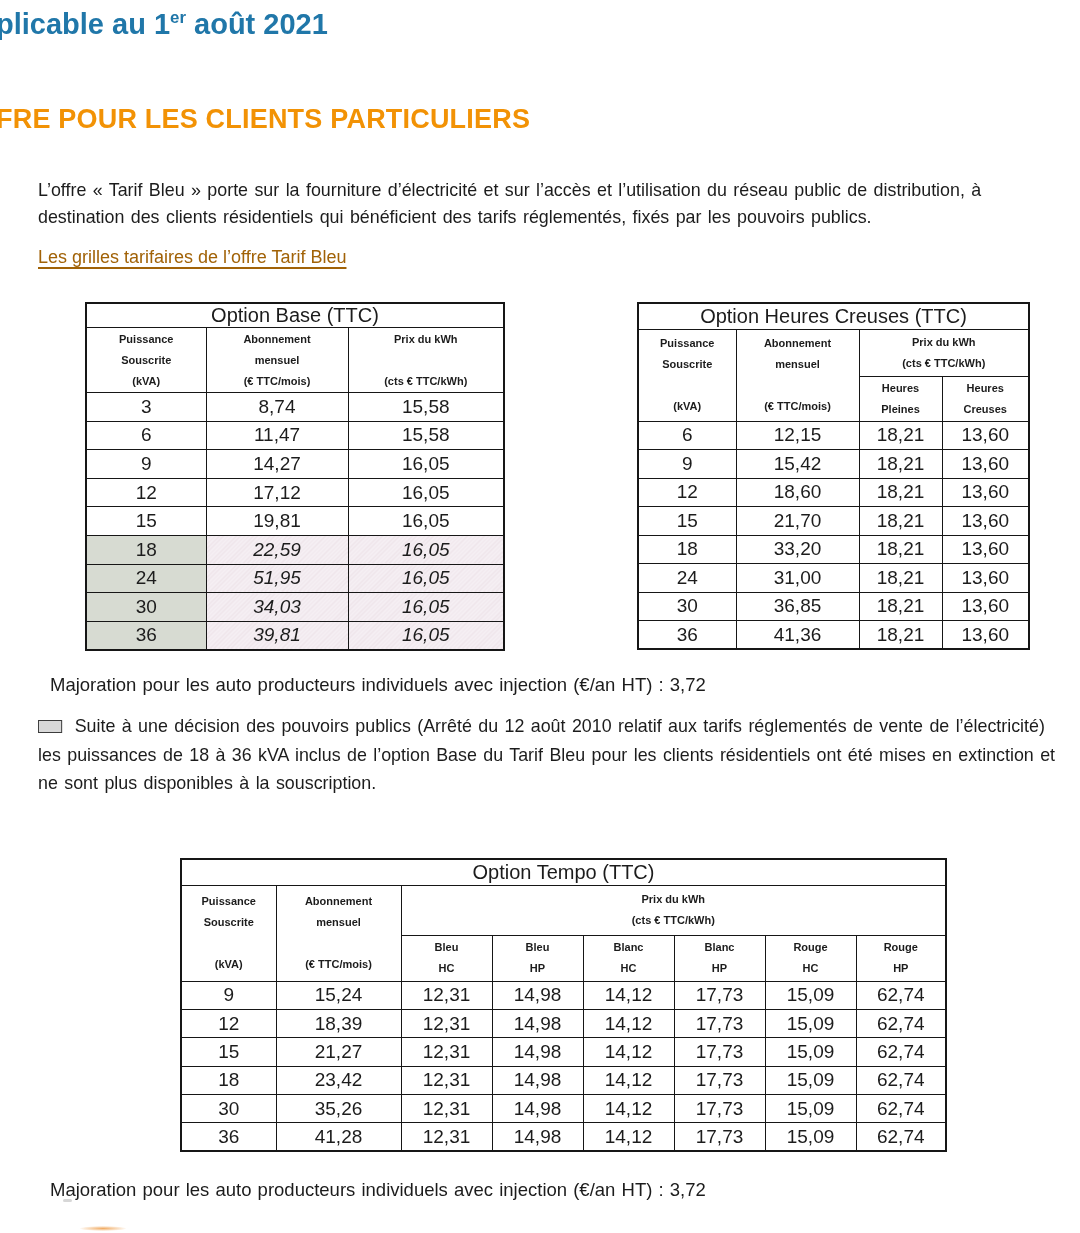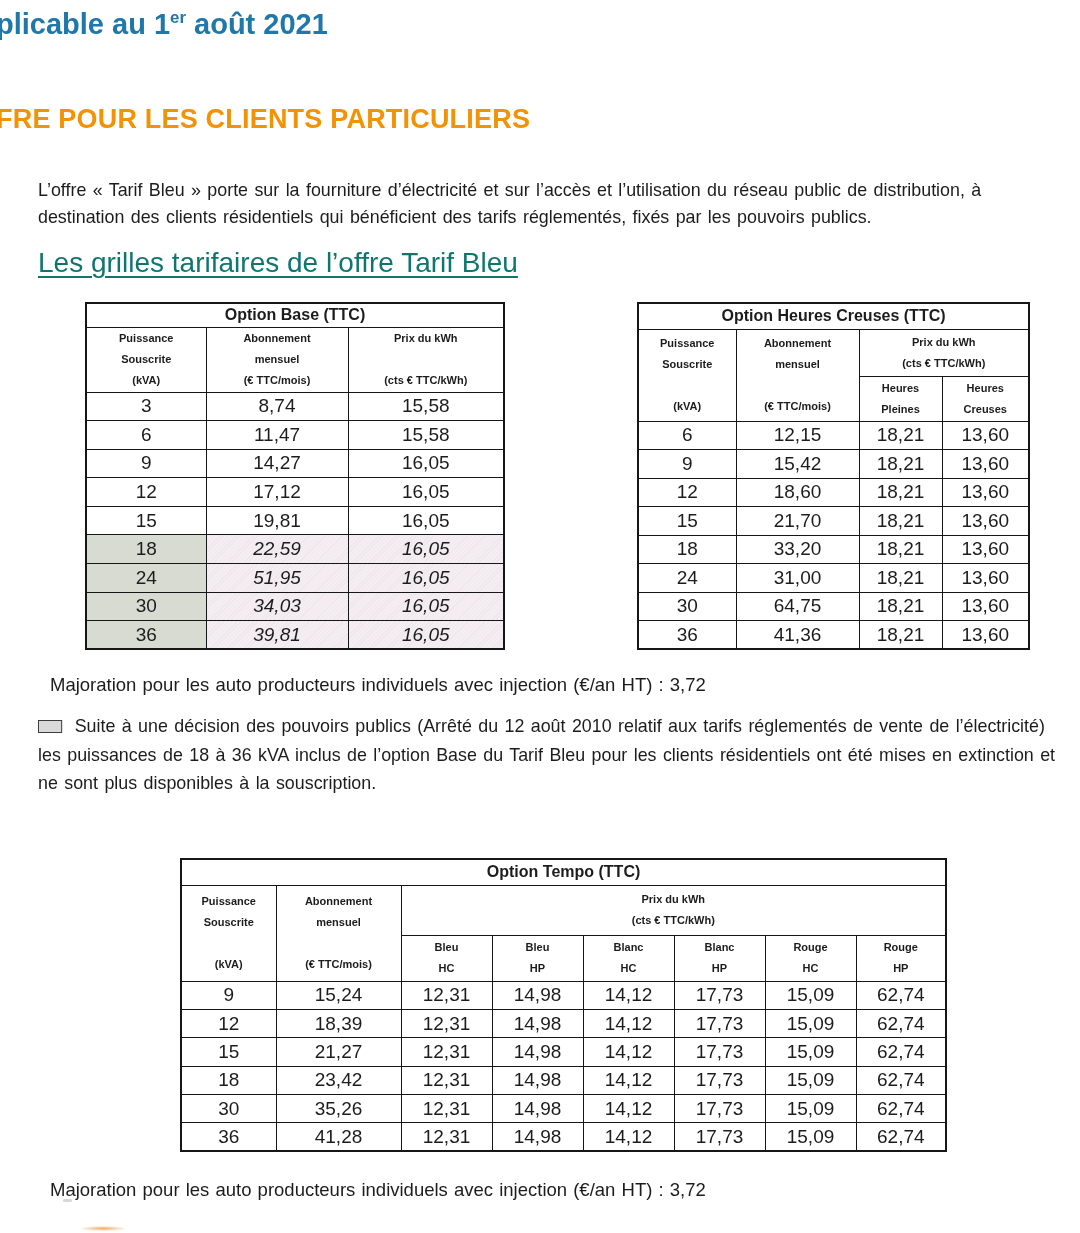--- a/index.html
+++ b/index.html
@@ -11,37 +11,37 @@
   .doc-date sup { font-size:58%; vertical-align:super;margin-top:28px; }
 
   .section-heading { left:-4px; top:104px; font-size:27px; font-weight:700; color:#f29205;
                      letter-spacing:.2px; white-space:nowrap; }
 
   .para { font-size:18.5px; line-height:27px; color:#1c1c1c; transform:scaleX(.965);
           transform-origin:0 0; }
   .para .tline { white-space:nowrap; word-spacing:1.5px; }
   .intro { left:38px; top:176px; width:1120px; }
 
-  .grilles-link { left:38px; top:247px; font-size:28px; color:#0f766e;
+  .grilles-link { left:38px; top:247px; font-size:18px; color:#a16207;
                   text-decoration:underline; text-decoration-thickness:1.5px;
                   text-underline-offset:4px; cursor:pointer; white-space:nowrap; }
 
   .majoration { left:50px; font-size:18.5px; white-space:nowrap; word-spacing:1px; }
   .maj1 { top:674px; }
   .maj2 { top:1179px; }
 
   .note { left:38px; top:712px; width:1120px; line-height:28.5px; }
   .swatch { display:inline-block; width:25px; height:13px; background:#d9d9d9;
             border:1.6px solid #3c3c3c; margin-right:13px; vertical-align:-1px; }
 
   table.tarif { border-collapse:collapse; table-layout:fixed; position:absolute;
                 border:2.4px solid #161616; background:#fff; }
   .tarif th, .tarif td { border:1.5px solid #161616; text-align:center; vertical-align:middle;
                          overflow:hidden; }
-  .tarif .ttl { font-size:16px; font-weight:700; white-space:nowrap; }
+  .tarif .ttl { font-size:20px; font-weight:400; white-space:nowrap; }
   .tarif .hdr { font-size:11px; font-weight:700; white-space:pre-line; line-height:21px; }
   .tarif td { font-size:19px; font-weight:400; }
 
   .base  { left:85px;  top:302px; width:418px; }
   .hc    { left:637px; top:302px; width:391px; }
   .tempo { left:180px; top:858px; width:765px; }
 
   .base  .ttl-row { height:24px; }  .base  .hdr-row { height:65px; }
   .hc    .ttl-row { height:26px; }
   .tempo .ttl-row { height:26px; }
@@ -205,21 +205,21 @@
         <td>13,60</td>
       </tr>
       <tr>
         <td>24</td>
         <td>31,00</td>
         <td>18,21</td>
         <td>13,60</td>
       </tr>
       <tr>
         <td>30</td>
-        <td>64,75</td>
+        <td>36,85</td>
         <td>18,21</td>
         <td>13,60</td>
       </tr>
       <tr>
         <td>36</td>
         <td>41,36</td>
         <td>18,21</td>
         <td>13,60</td>
       </tr>
     </tbody>

